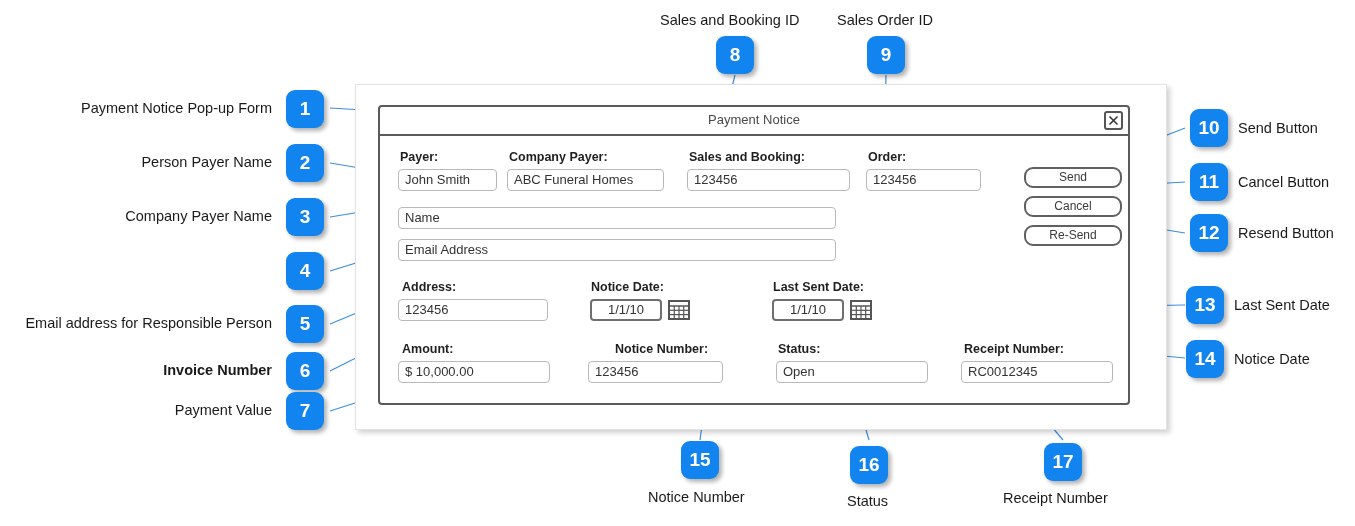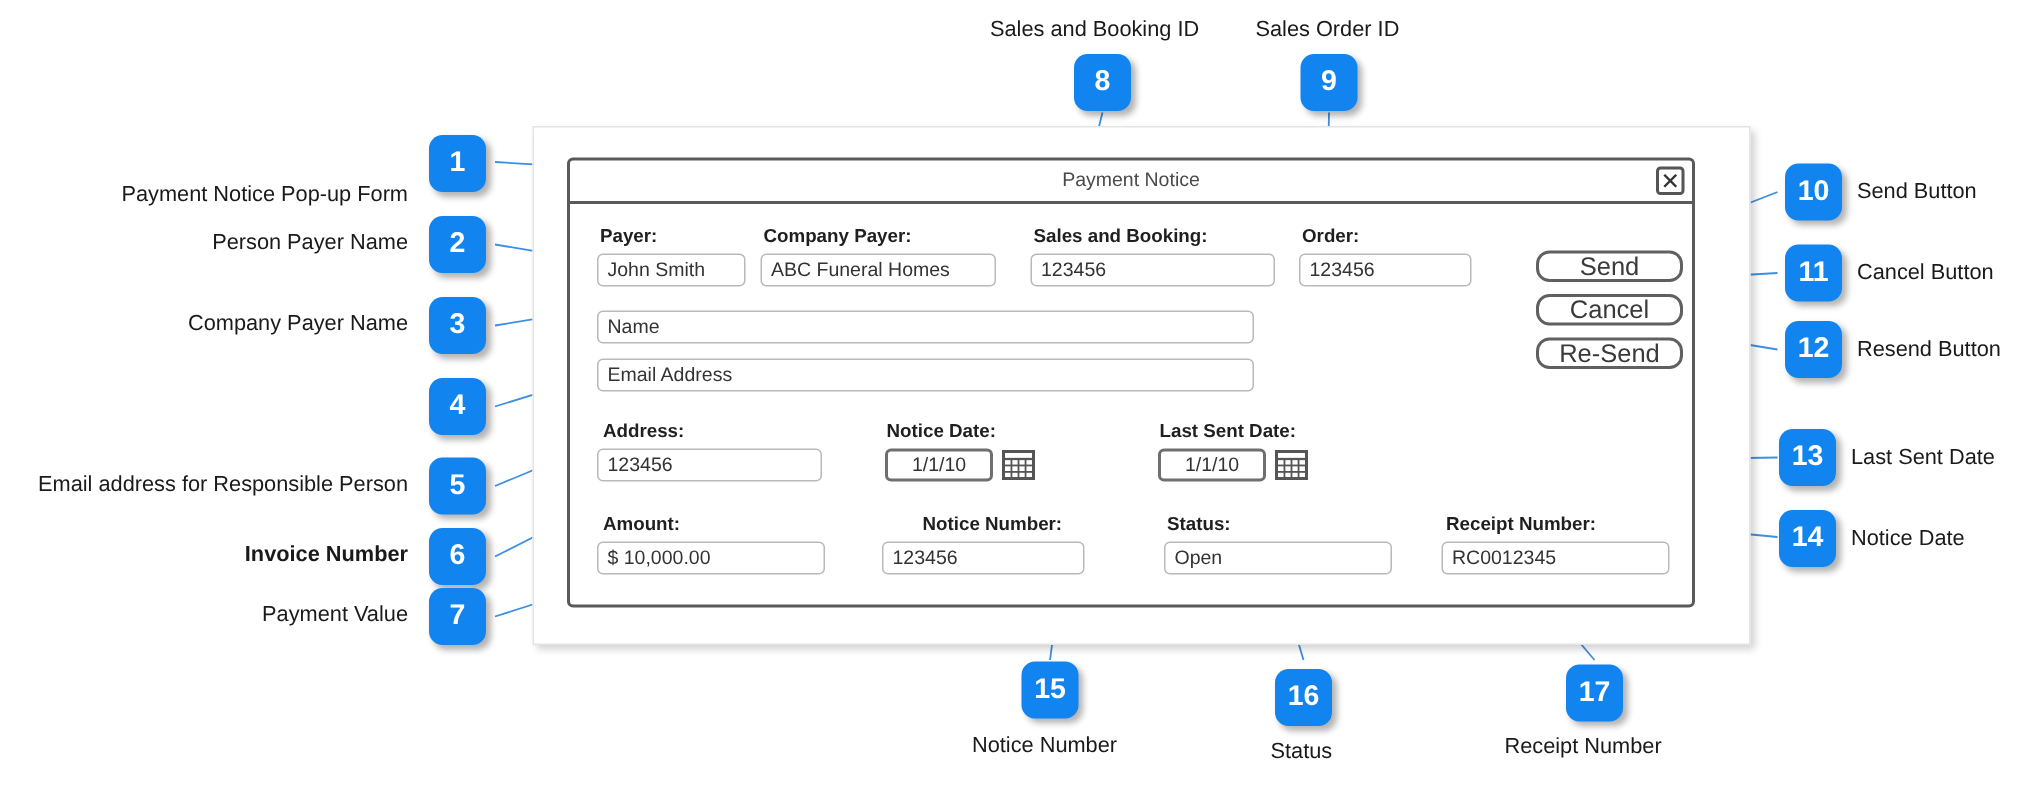--- a/index.html
+++ b/index.html
@@ -57,21 +57,21 @@
     font-size:13px;color:#333;line-height:20px;padding:0 6px;
     white-space:nowrap;overflow:hidden;
   }
   .fld-input.strong{border:2px solid #6f6f6f;}
   .fld-input.date{text-align:center;padding:0;line-height:18px;}
 
   
   .act-btn{
     position:absolute;width:98px;height:21px;box-sizing:border-box;
     border:2px solid #606060;border-radius:9px;background:#fff;
-    font-size:17px;color:#3a3a3a;text-align:center;line-height:17px;
+    font-size:12px;color:#3a3a3a;text-align:center;line-height:17px;
     cursor:pointer;
   }
 
   
   .cal-icon{position:absolute;width:22px;height:20px;cursor:pointer;}
   .cal-icon svg{display:block;}
 
   
   .badge{
     position:absolute;width:38px;height:38px;border-radius:9px;
@@ -200,21 +200,21 @@
       <div class="fld-label" style="left:584px;top:206px;">Receipt Number:</div>
 
       <div class="fld-input" style="left:18px;top:225px;width:152px;">$ 10,000.00</div>
       <div class="fld-input" style="left:208px;top:225px;width:135px;">123456</div>
       <div class="fld-input" style="left:396px;top:225px;width:152px;">Open</div>
       <div class="fld-input" style="left:581px;top:225px;width:152px;">RC0012345</div>
 
     </div>
   </div>
 
-  <div class="callout-text right" style="left:0px;top:100px;width:272px;margin-top:22px;">Payment Notice Pop-up Form</div>
+  <div class="callout-text right" style="left:0px;top:100px;width:272px;">Payment Notice Pop-up Form</div>
   <div class="badge" style="left:286px;top:90px;">1</div>
 
   <div class="callout-text right" style="left:0px;top:154px;width:272px;">Person Payer Name</div>
   <div class="badge" style="left:286px;top:144px;">2</div>
 
   <div class="callout-text right" style="left:0px;top:208px;width:272px;">Company Payer Name</div>
   <div class="badge" style="left:286px;top:198px;">3</div>
 
   <div class="badge" style="left:286px;top:252px;">4</div>
 

